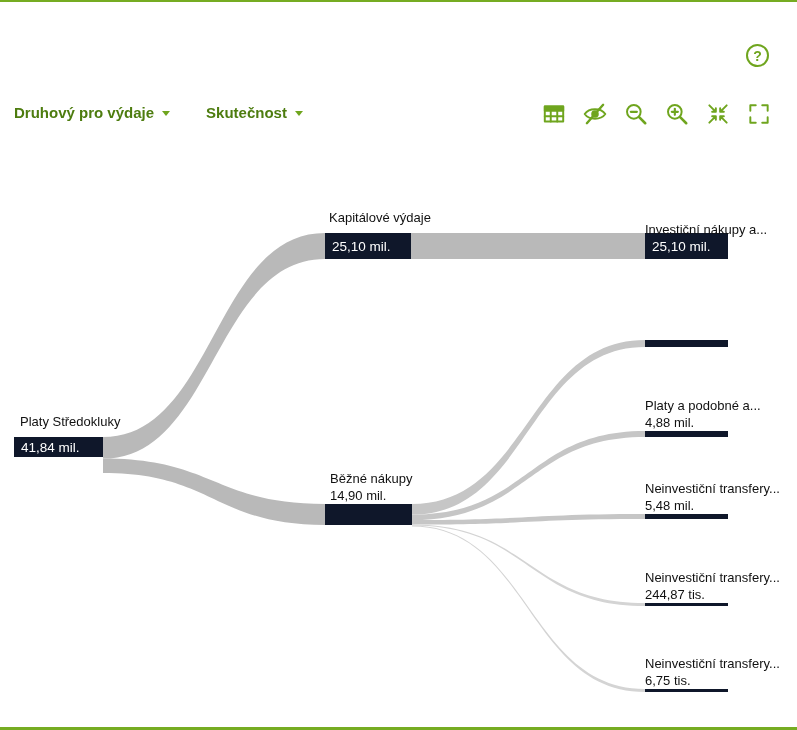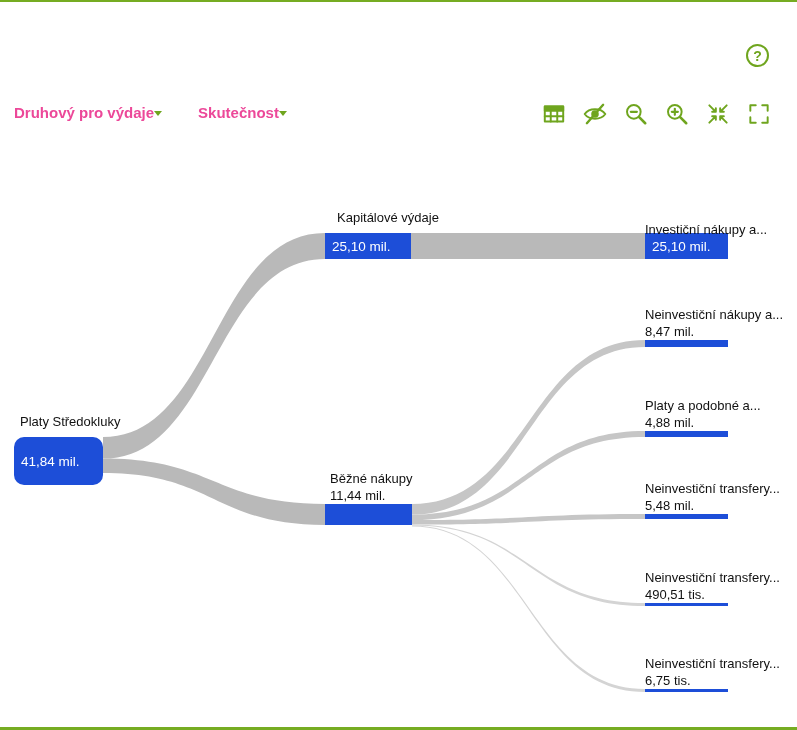--- a/index.html
+++ b/index.html
@@ -12,35 +12,35 @@
 
   .title { position: absolute; left: 14px; top: 42px; font-size: 25px; font-weight: bold;
            color: #3d3d3c; letter-spacing: 0.3px; }
 
   .help { position: absolute; left: 746px; top: 44px; width: 23px; height: 23px;
           border: 2px solid #6FA51E; border-radius: 50%; color: #6FA51E; font-weight: bold;
           font-size: 14px; display: flex; align-items: center; justify-content: center; cursor: pointer;
           background: #fff; }
 
   .controls { position: absolute; left: 14px; top: 104px; display: flex; gap: 36px; align-items: center; }
-  .dropdown { display: flex; align-items: center; gap: 0; color: #ec4899; font-size: 15px;
+  .dropdown { display: flex; align-items: center; gap: 8px; color: #4d7c0f; font-size: 15px;
               font-weight: bold; cursor: pointer; white-space: nowrap; }
   .caret { width: 0; height: 0; border-left: 4.5px solid transparent; border-right: 4.5px solid transparent;
            border-top: 5.5px solid #6FA51E; margin-top: 2px; }
 
   .toolbar { position: absolute; right: 25px; top: 100px; display: flex; gap: 14px; align-items: center; }
   .tool-btn { width: 27px; height: 27px; display: flex; align-items: center; justify-content: center;
               cursor: pointer; background: none; border: none; padding: 0; }
   .tool-btn svg { width: 26px; height: 26px; stroke: #6FA51E; fill: none; stroke-width: 1.8;
                   stroke-linecap: round; stroke-linejoin: round; }
 
   #sankey { position: absolute; left: 0; top: 0; width: 797px; height: 730px; }
   #links-svg { position: absolute; left: 0; top: 0; pointer-events: none; }
 
-  .node-rect { position: absolute; background: #1d4ed8; cursor: pointer; }
+  .node-rect { position: absolute; background: #0f172a; cursor: pointer; }
   .node-value-inside { position: absolute; left: 7px; top: 50%; transform: translateY(-50%);
                        color: #ffffff; font-size: 13.5px; white-space: nowrap; }
   .node-label { position: absolute; font-size: 13px; color: #111111; line-height: 17px; white-space: nowrap; }
 </style>
 </head>
 <body>
 
 <div class="page">
   <div class="top-line"></div>
 
@@ -48,62 +48,58 @@
     <svg id="links-svg" width="797" height="730" viewBox="0 0 797 730">
         <path d="M 103 437 C 214 437, 214 233, 325 233 L 325 259 C 214 259, 214 458.5965583173996, 103 458.5965583173996 Z" fill="#B9B9B9"></path>
         <path d="M 103 458.5965583173996 C 214 458.5965583173996, 214 504, 325 504 L 325 525 C 214 525, 214 473, 103 473 Z" fill="#B9B9B9"></path>
         <path d="M 411 233 C 528 233, 528 233, 645 233 L 645 259 C 528 259, 528 259, 411 259 Z" fill="#B9B9B9"></path>
         <path d="M 412 504 C 528.5 504, 528.5 340, 645 340 L 645 347 C 528.5 347, 528.5 514.6231507881809, 412 514.6231507881809 Z" fill="#C6C6C6"></path>
         <path d="M 412 514.6231507881809 C 528.5 514.6231507881809, 528.5 431, 645 431 L 645 437 C 528.5 437, 528.5 520.1165864968269, 412 520.1165864968269 Z" fill="#C6C6C6"></path>
         <path d="M 412 520.1165864968268 C 528.5 520.1165864968268, 528.5 514, 645 514 L 645 519 C 528.5 519, 528.5 524.5941128620931, 412 524.5941128620931 Z" fill="#C6C6C6"></path>
         <path d="M 412 524.5941128620932 C 528.5 524.5941128620932, 528.5 603, 645 603 L 645 606 C 528.5 606, 528.5 525.5941128620932, 412 525.5941128620932 Z" fill="#D4D4D4"></path>
         <path d="M 412 525.5941128620932 C 528.5 525.5941128620932, 528.5 689, 645 689 L 645 692 C 528.5 692, 528.5 526.5941128620932, 412 526.5941128620932 Z" fill="#D4D4D4"></path>
       </svg>
-  <div class="node-rect" style="left: 14px; top: 437px; width: 89px; height: 48px; border-radius: 10px;">
+  <div class="node-rect" style="left: 14px; top: 437px; width: 89px; height: 20px;">
         <span class="node-value-inside">41,84 mil.</span>
       </div>
       <div class="node-label" style="left: 20px; top: 413px;">
         <div>Platy Středokluky</div>
       </div>
       <div class="node-rect" style="left: 325px; top: 233px; width: 86px; height: 26px;">
         <span class="node-value-inside">25,10 mil.</span>
       </div>
-      <div class="node-label" style="left: 329px; top: 209px; margin-left: 8px;">
+      <div class="node-label" style="left: 329px; top: 209px;">
         <div>Kapitálové výdaje</div>
       </div>
       <div class="node-rect" style="left: 325px; top: 504px; width: 87px; height: 21px;"></div>
       <div class="node-label" style="left: 330px; top: 470px;">
         <div>Běžné nákupy</div>
-        <div>11,44 mil.</div>
+        <div>14,90 mil.</div>
       </div>
       <div class="node-rect" style="left: 645px; top: 233px; width: 83px; height: 26px;">
         <span class="node-value-inside">25,10 mil.</span>
       </div>
       <div class="node-label" style="left: 645px; top: 209px; margin-top: 12px;">
         <div>Investiční nákupy a...</div>
       </div>
       <div class="node-rect" style="left: 645px; top: 340px; width: 83px; height: 7px;"></div>
-      <div class="node-label" style="left: 645px; top: 306px;">
-        <div>Neinvestiční nákupy a...</div>
-        <div>8,47 mil.</div>
-      </div>
       <div class="node-rect" style="left: 645px; top: 431px; width: 83px; height: 6px;"></div>
       <div class="node-label" style="left: 645px; top: 397px;">
         <div>Platy a podobné a...</div>
         <div>4,88 mil.</div>
       </div>
       <div class="node-rect" style="left: 645px; top: 514px; width: 83px; height: 5px;"></div>
       <div class="node-label" style="left: 645px; top: 480px;">
         <div>Neinvestiční transfery...</div>
         <div>5,48 mil.</div>
       </div>
       <div class="node-rect" style="left: 645px; top: 603px; width: 83px; height: 3px;"></div>
       <div class="node-label" style="left: 645px; top: 569px;">
         <div>Neinvestiční transfery...</div>
-        <div>490,51 tis.</div>
+        <div>244,87 tis.</div>
       </div>
       <div class="node-rect" style="left: 645px; top: 689px; width: 83px; height: 3px;"></div>
       <div class="node-label" style="left: 645px; top: 655px;">
         <div>Neinvestiční transfery...</div>
         <div>6,75 tis.</div>
       </div>
     </div>
 
 
   <div class="help">?</div>

